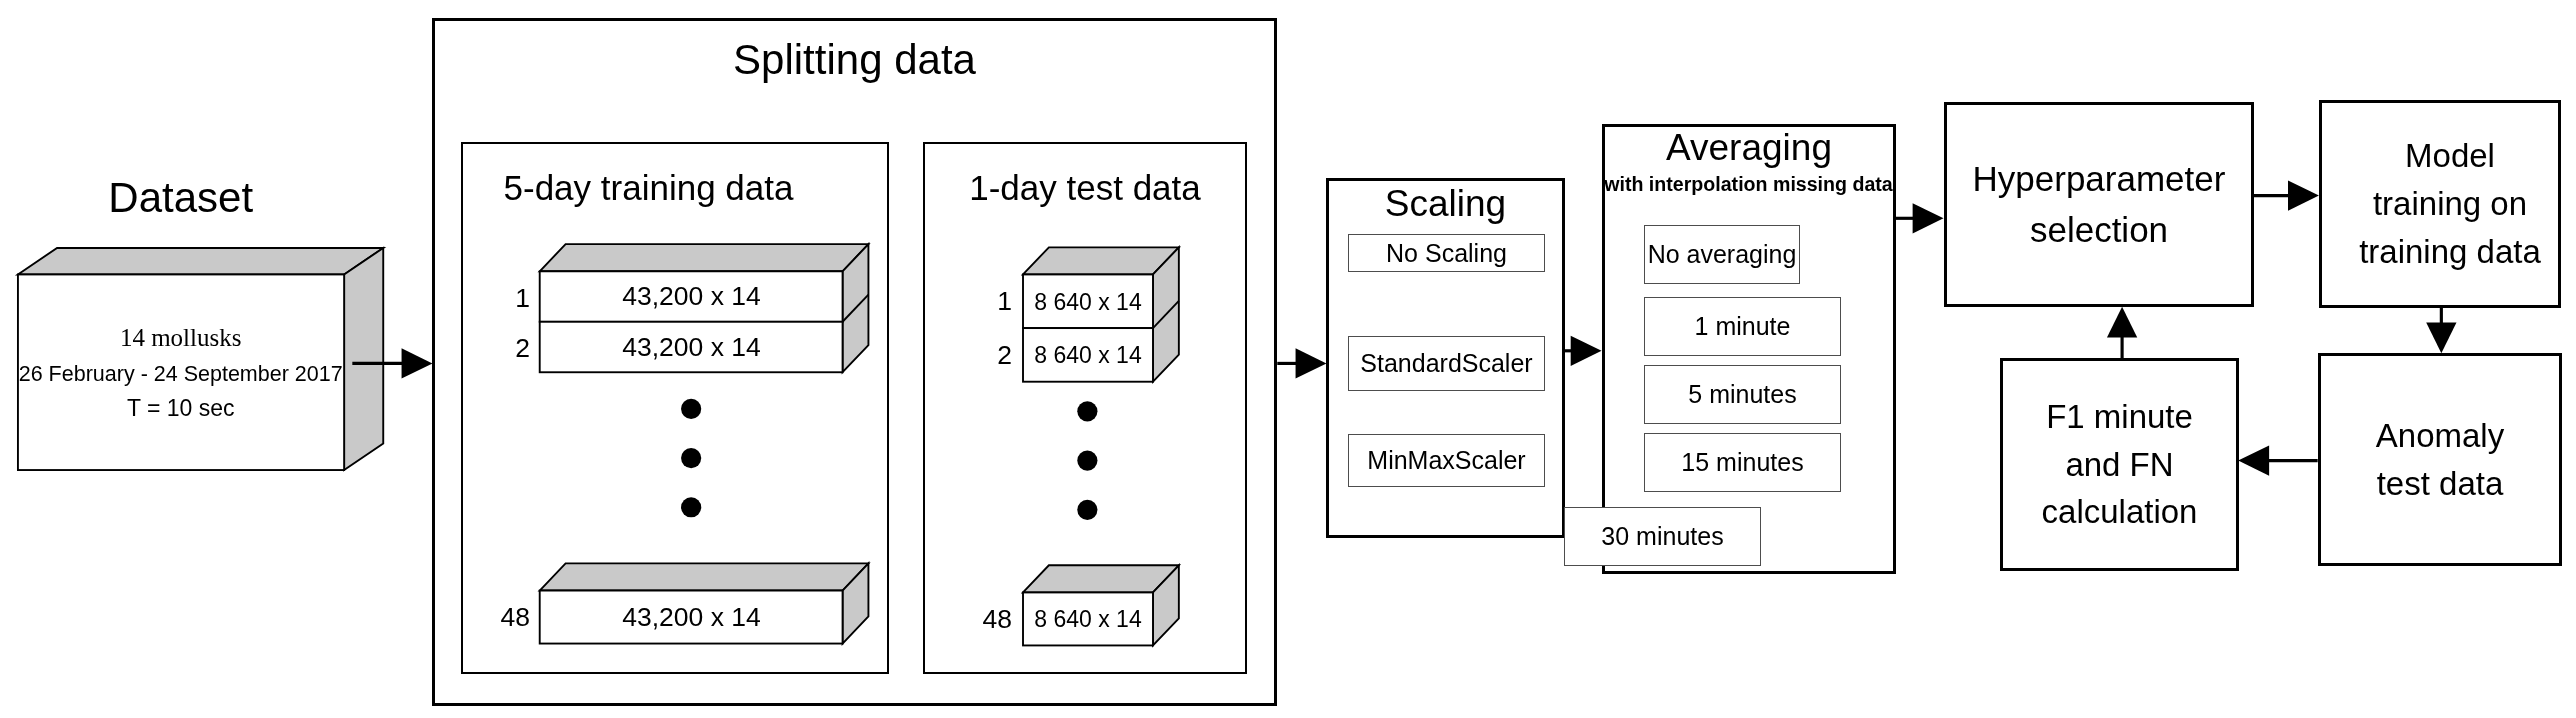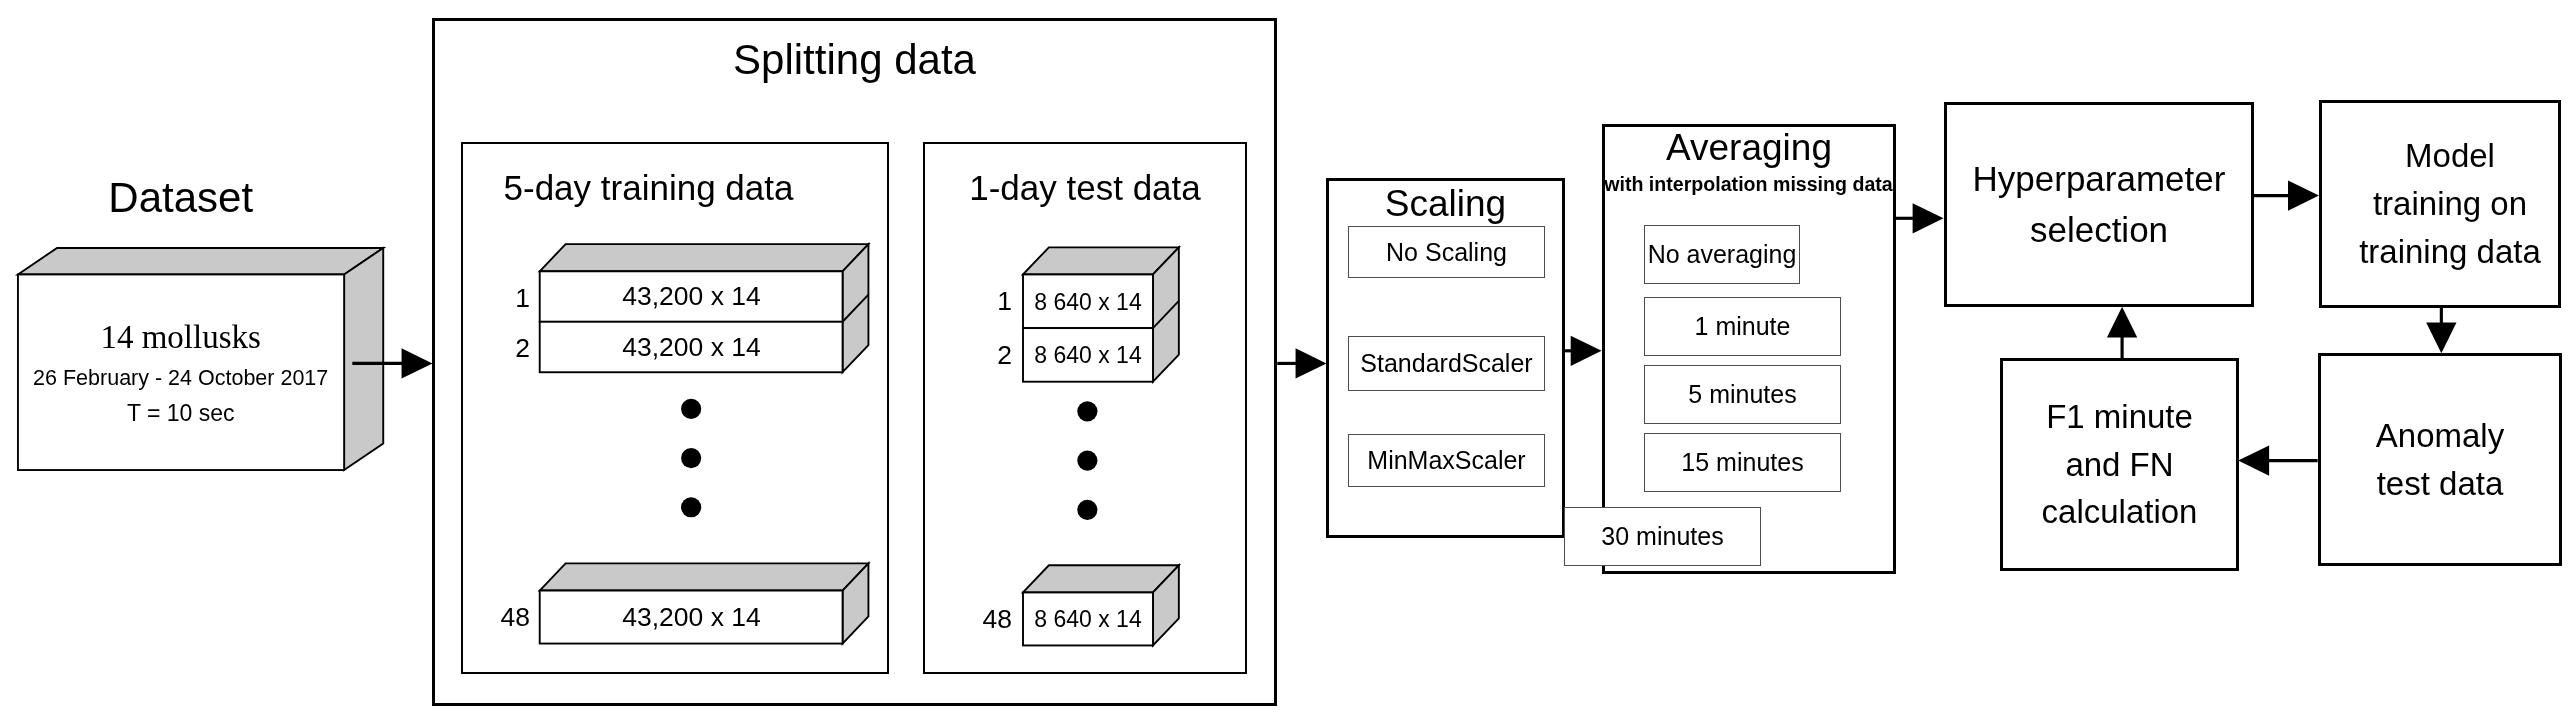--- a/index.html
+++ b/index.html
@@ -14,21 +14,21 @@
   .txt{position:absolute;z-index:3;text-align:center;line-height:1.1;}
   .title{font-size:42px;}
   .subtitle-sm{font-size:19.6px;font-weight:bold;}
   .boxtitle{font-size:35px;}
   .rowlabel{font-size:26.5px;text-align:right;z-index:3;position:absolute;}
   .dim{position:absolute;z-index:3;text-align:right;font-size:26.5px;display:flex;align-items:center;justify-content:center;}
   .dim.small{font-size:23px;}
   .stagetxt{position:absolute;z-index:3;display:flex;flex-direction:column;align-items:center;justify-content:center;
             text-align:center;font-size:33px;line-height:1.45;}
   .cubetxt{position:absolute;z-index:3;display:flex;flex-direction:column;align-items:center;justify-content:center;text-align:center;}
-  .serifline{font-family:"Liberation Serif",serif;font-size:33px;}
+  .serifline{font-family:"Liberation Serif",serif;font-size:25px;}
   .dateline{font-size:21.5px;margin-top:10px;}
   .tline{font-size:23px;margin-top:8.8px;}
 </style>
 </head>
 <body>
 
 <div id="stage">
 
   <svg id="shapes" width="2576" height="718" viewBox="0 0 4082 1138">
 
@@ -106,21 +106,21 @@
     </g>
     <g>
       <line x1="3363" y1="568" x2="3363" y2="528" stroke="#000" stroke-width="5"></line>
       <polygon points="3363,486 3339,535 3387,535" fill="#000"></polygon>
     </g>
   </svg>
 
   <div class="txt title" style="left:17.7px;top:175px;width:326px;">Dataset</div>
   <div class="cubetxt" style="left:17.7px;top:275px;width:326px;height:196px;">
     <div class="serifline">14 mollusks</div>
-    <div class="dateline">26 February - 24 October 2017</div>
+    <div class="dateline">26 February - 24 September 2017</div>
     <div class="tline">T = 10 sec</div>
   </div>
 
   <div class="box" style="left:432px;top:17.7px;width:845px;height:688px;"></div>
   <div class="txt title" style="left:432px;top:37px;width:845px;">Splitting data</div>
 
   <div class="box thin" style="left:461px;top:142px;width:428px;height:532px;"></div>
   <div class="txt boxtitle" style="left:461px;top:169px;width:375px;">5-day training data</div>
   <div class="rowlabel" style="left:480px;top:283px;width:50px;">1</div>
   <div class="rowlabel" style="left:480px;top:333px;width:50px;">2</div>
@@ -133,21 +133,21 @@
   <div class="txt boxtitle" style="left:923px;top:169px;width:324px;">1-day test data</div>
   <div class="rowlabel" style="left:962px;top:286px;width:50px;">1</div>
   <div class="rowlabel" style="left:962px;top:340px;width:50px;">2</div>
   <div class="rowlabel" style="left:962px;top:604px;width:50px;">48</div>
   <div class="dim small" style="left:1023px;top:275px;width:130px;height:54px;">8 640 x 14</div>
   <div class="dim small" style="left:1023px;top:328px;width:130px;height:54px;">8 640 x 14</div>
   <div class="dim small" style="left:1023px;top:593px;width:130px;height:53px;">8 640 x 14</div>
 
   <div class="box" style="left:1326px;top:178px;width:239px;height:360px;"></div>
   <div class="txt" style="left:1326px;top:184px;width:239px;font-size:37px;">Scaling</div>
-  <div class="opt" style="left:1348px;top:226px;width:197px;height:52px;">No Scaling</div>
+  <div class="opt" style="left:1348px;top:234px;width:197px;height:38px;">No Scaling</div>
   <div class="opt" style="left:1348px;top:336px;width:197px;height:55px;">StandardScaler</div>
   <div class="opt" style="left:1348px;top:434px;width:197px;height:53px;">MinMaxScaler</div>
 
   <div class="box" style="left:1602px;top:124px;width:294px;height:450px;"></div>
   <div class="txt" style="left:1602px;top:128px;width:294px;font-size:37px;">Averaging</div>
   <div class="txt subtitle-sm" style="left:1595px;top:174px;width:307px;">with interpolation missing data</div>
   <div class="opt" style="left:1644px;top:225px;width:156px;height:59px;">No averaging</div>
   <div class="opt" style="left:1644px;top:297px;width:197px;height:59px;">1 minute</div>
   <div class="opt" style="left:1644px;top:365px;width:197px;height:59px;">5 minutes</div>
   <div class="opt" style="left:1644px;top:433px;width:197px;height:59px;">15 minutes</div>

